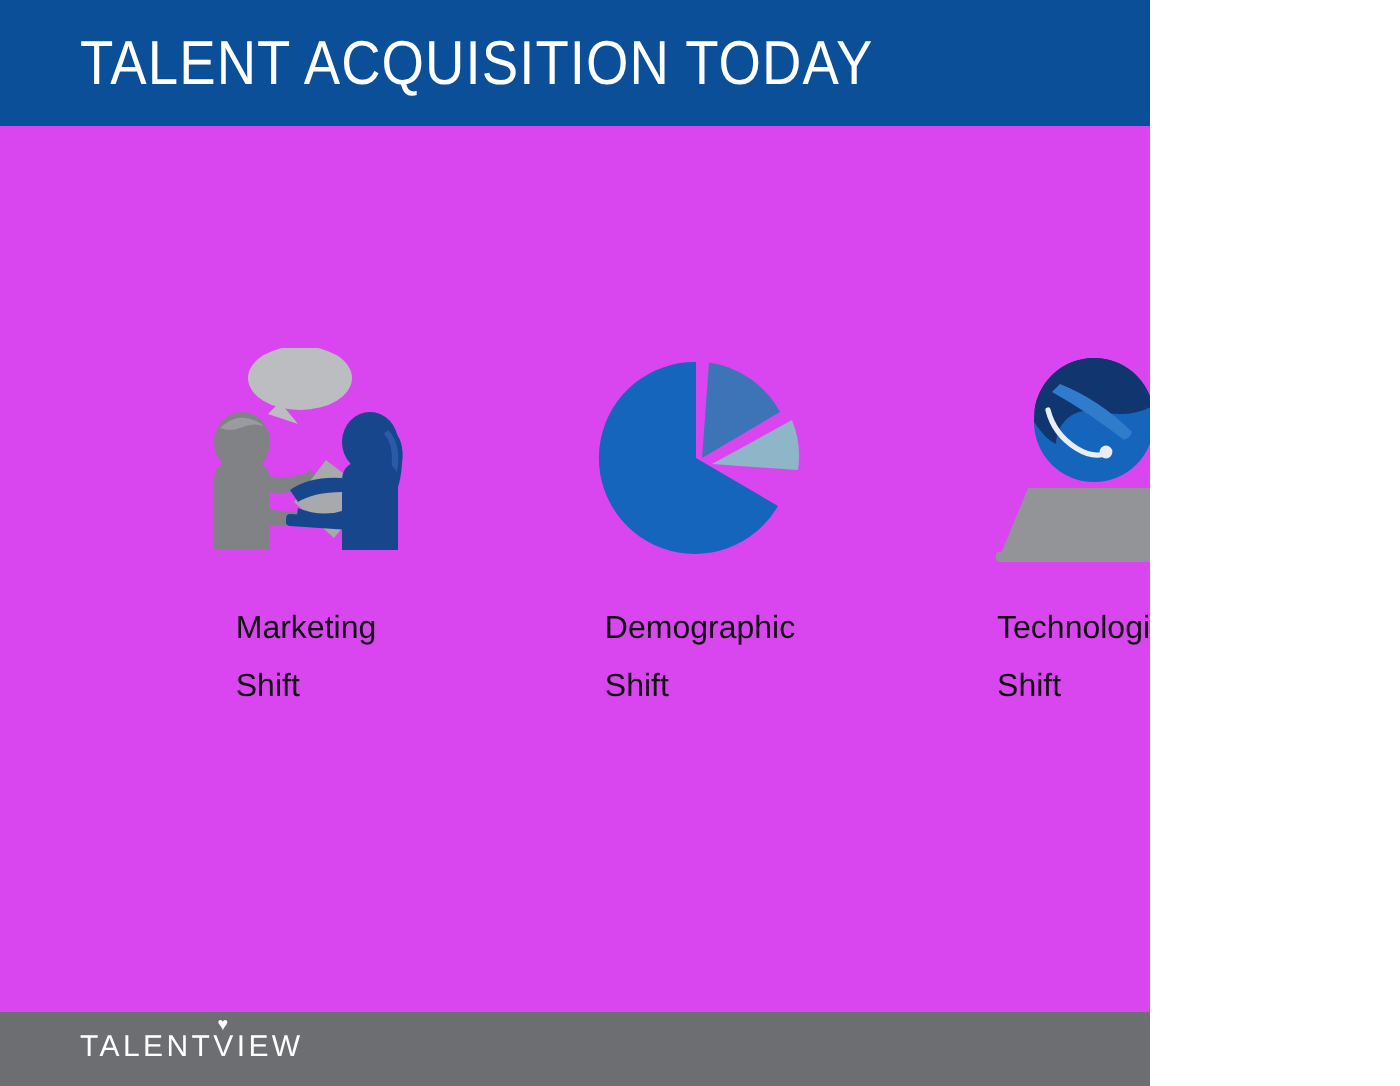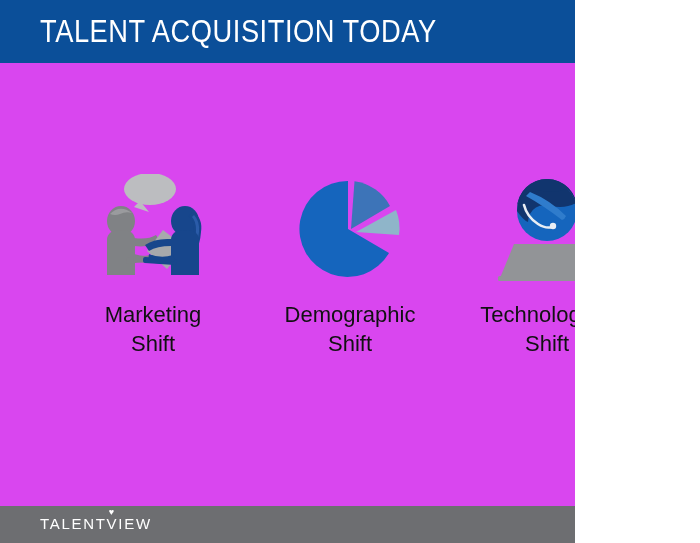--- a/index.html
+++ b/index.html
@@ -65,25 +65,25 @@
   .icon-box {
     width: 120px;
     height: 118px;
     display: flex;
     align-items: center;
     justify-content: center;
   }
   .column-label {
     margin-top: 12px;
     font-family: "Liberation Sans", "DejaVu Sans", sans-serif;
-    font-size: 22px;
+    font-size: 16px;
     font-weight: 400;
     color: #111111;
     line-height: 29px;
-    text-align: center;
+    text-align: left;
     white-space: pre-line;
   }
 
   
   #footer-band {
     position: absolute;
     left: 0;
     bottom: 0;
     width: 700px;
     height: 37px;

